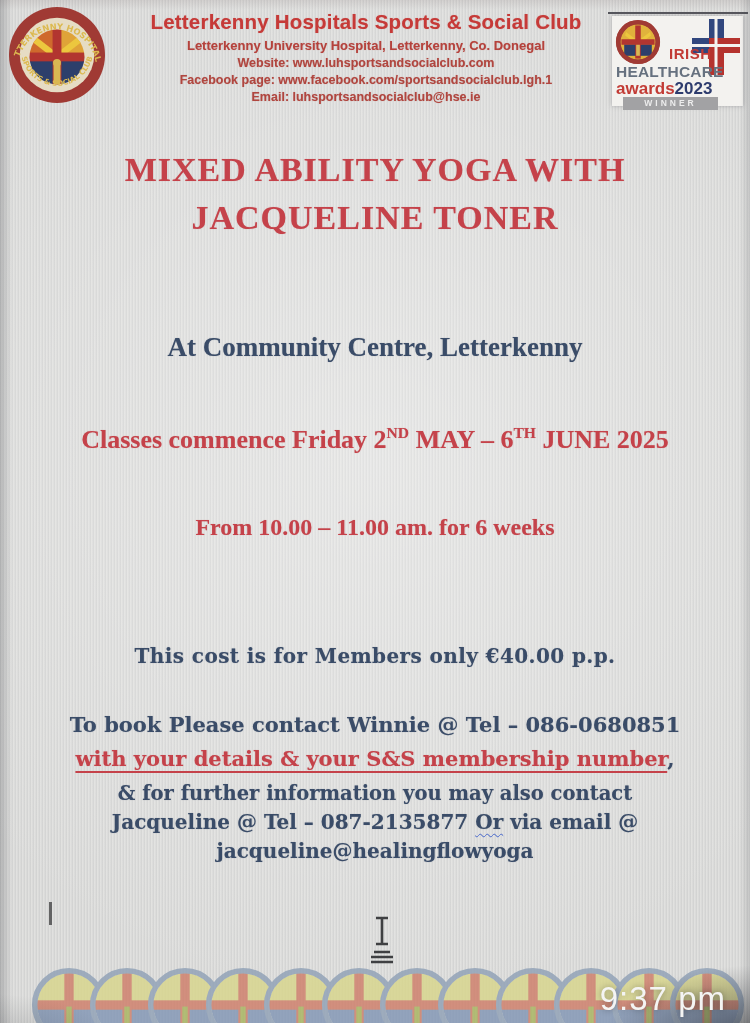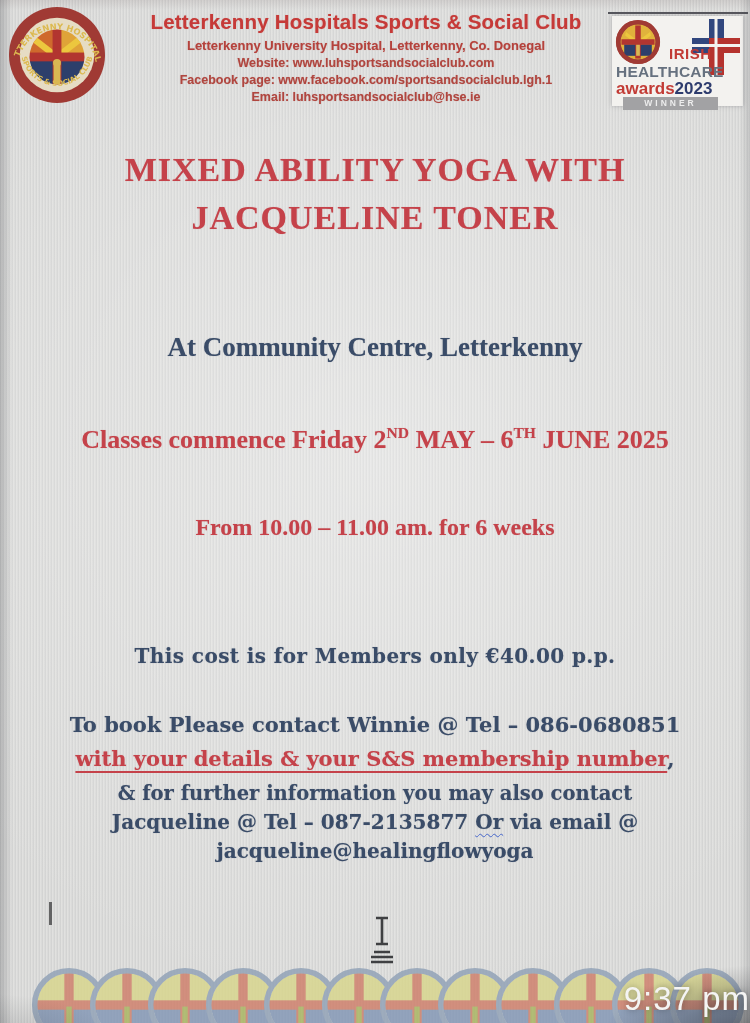--- a/index.html
+++ b/index.html
@@ -72,21 +72,21 @@
   .bottom-strip .wm{flex:0 0 auto;width:78px;height:78px;margin-right:-20px;}
   
   .vignette{left:0;top:0;width:750px;height:1023px;pointer-events:none;z-index:50;
     background:
       radial-gradient(230px 115px at 101% 102%, rgba(28,30,36,0.62), rgba(28,30,36,0) 68%),
       radial-gradient(160px 70px at 0% 102%, rgba(50,52,58,0.22), rgba(0,0,0,0) 70%),
       linear-gradient(90deg, rgba(70,72,78,0.28) 0, rgba(70,72,78,0) 12px),
       linear-gradient(270deg, rgba(70,72,78,0.18) 0, rgba(70,72,78,0) 10px),
       linear-gradient(180deg, rgba(130,115,115,0.16) 0, rgba(0,0,0,0) 10px);
   }
-  .clock{right:0;top:980px;z-index:60;font-size:33px;font-weight:400;color:#f4f4f3;
+  .clock{right:24px;top:980px;z-index:60;font-size:33px;font-weight:400;color:#f4f4f3;
     letter-spacing:1px;text-shadow:0 0 6px rgba(0,0,0,0.35);text-align:right;}
 </style>
 </head>
 <body>
 
 <div class="abs crest">
   <svg viewBox="0 0 100 100" width="98" height="98">
     <defs>
       <path id="arcTop" d="M 11,55 A 40,40 0 0 1 89,55"></path>
       <path id="arcBot" d="M 14,53 A 37,37 0 0 0 86,53"></path>

